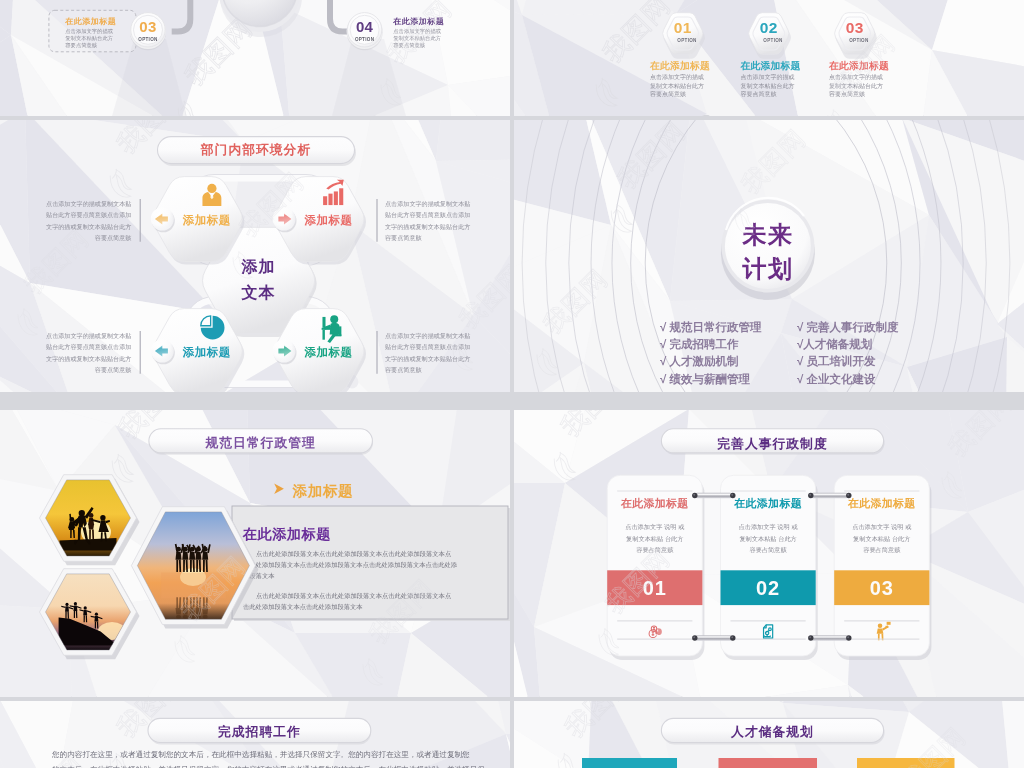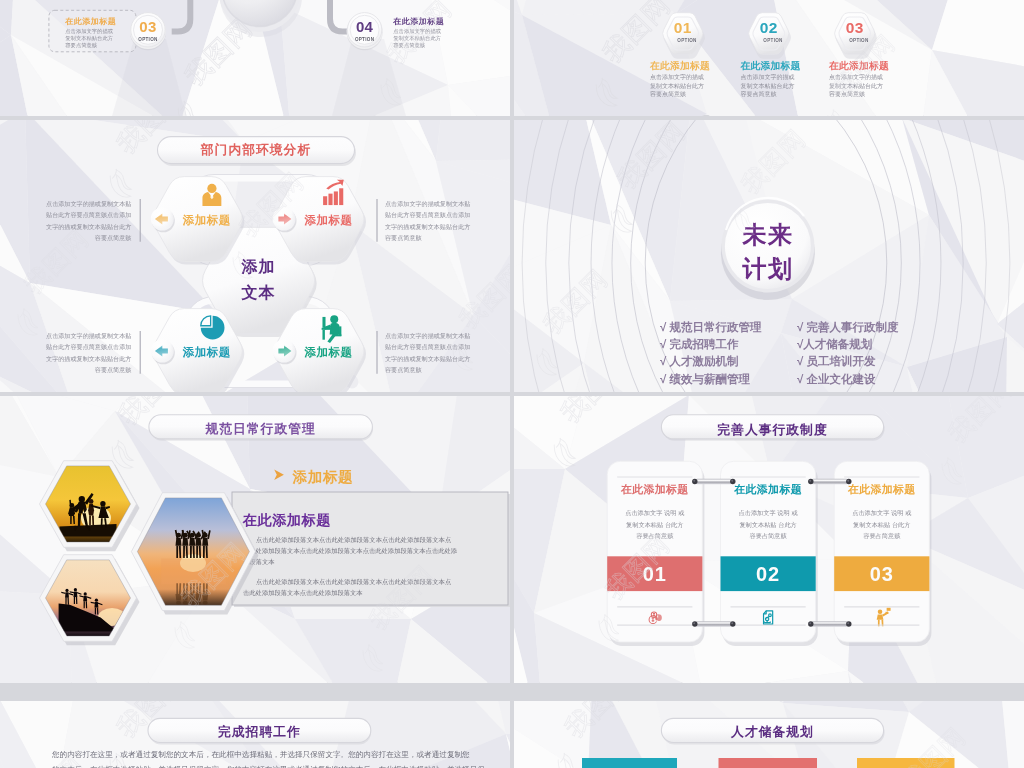--- a/index.html
+++ b/index.html
@@ -6,21 +6,21 @@
   html,body{margin:0;padding:0;}
   body{width:1024px;height:768px;overflow:hidden;background:#d6d7dc;
        font-family:"Liberation Sans",sans-serif;}
   .grid{position:relative;width:1024px;height:768px;background:#d6d7dc;padding-left:48px;}
   .slide{position:absolute;overflow:hidden;}
   .slide>svg{display:block;}
   .cL{left:0px;width:510px;}
   .cR{left:514px;width:510px;}
   .r1{top:-171px;height:287px;}
   .r2{top:120px;height:272px;}
-  .r3{top:396px;height:287px;}
+  .r3{top:410px;height:287px;}
   .r4{top:701px;height:287px;}
   svg text{font-family:"Liberation Sans",sans-serif;}
 </style>
 </head>
 <body>
 
 <div class="grid">
 <svg width="0" height="0" style="position:absolute">
       <defs>
         <g id="tile">

